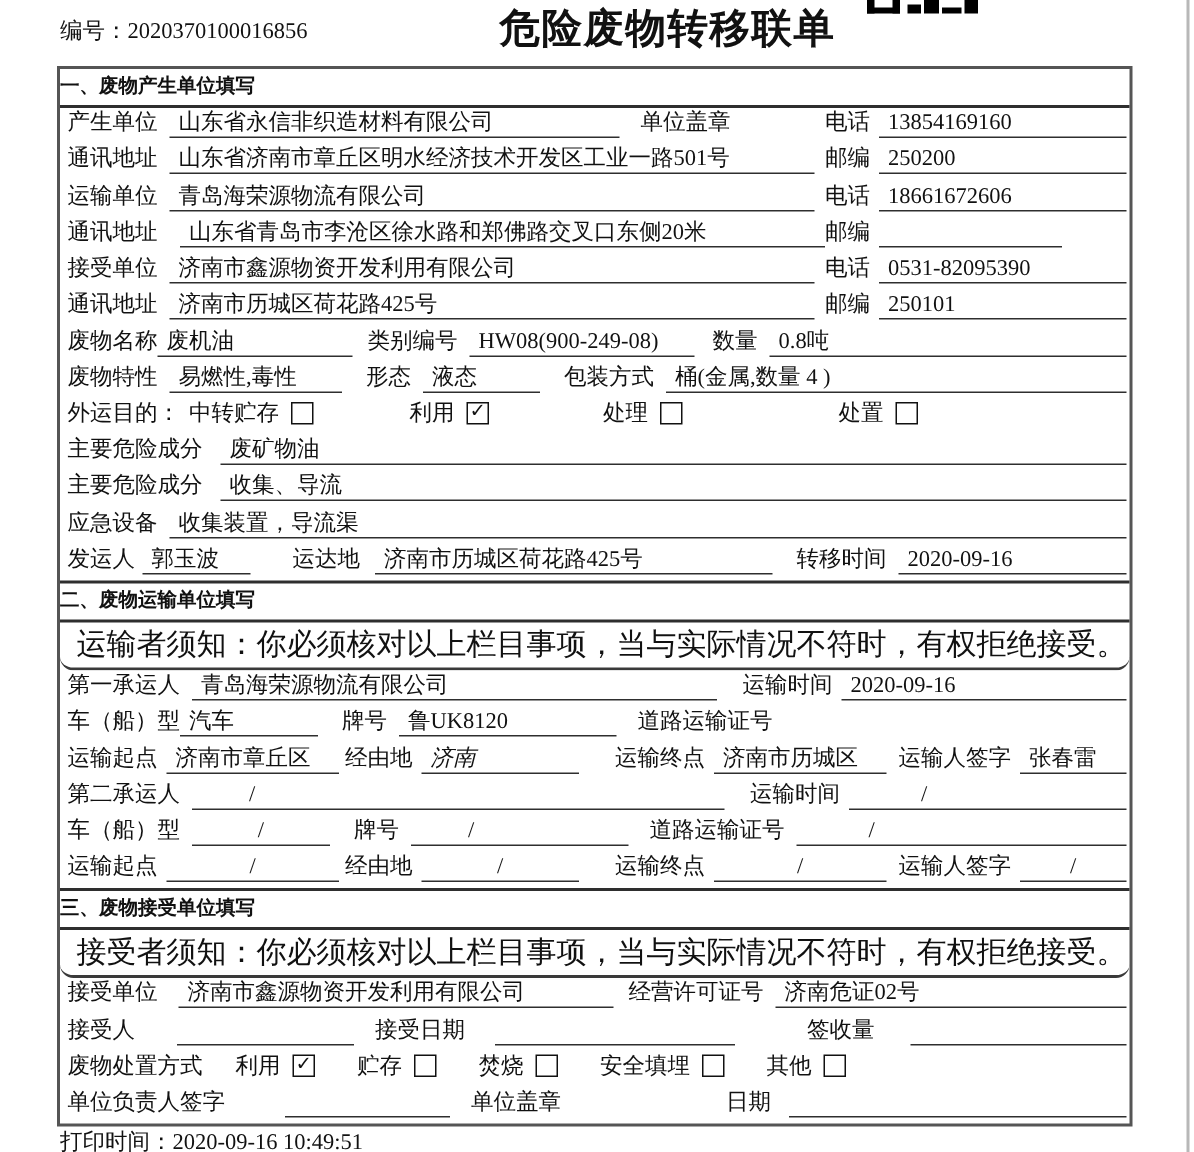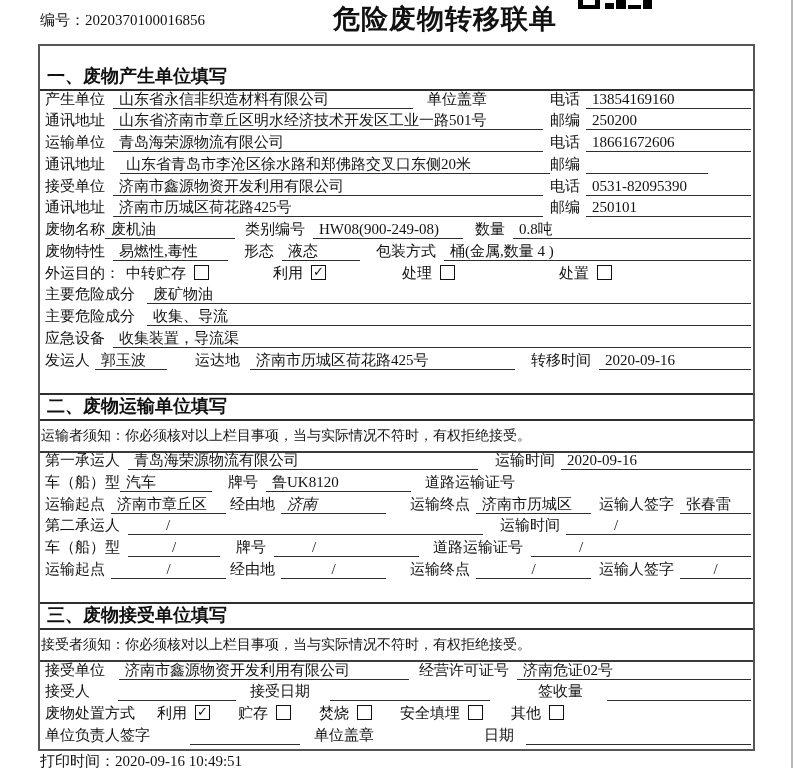--- a/index.html
+++ b/index.html
@@ -13,26 +13,26 @@
   .qr div{position:absolute;background:#000;}
   .qr .q1{left:0;top:0;width:22px;height:9px;background:transparent;
           border-left:5px solid #000;border-right:5px solid #000;border-bottom:4px solid #000;box-sizing:border-box;}
   .qr .q2{left:27px;top:3px;width:9px;height:6px;}
   .qr .q3{left:38px;top:0;width:10px;height:9px;}
   .qr .q4{left:50px;top:5px;width:13px;height:4px;}
   .qr .q5{left:65px;top:0;width:9px;height:9px;}
   .page-edge{position:absolute;left:791px;top:0;width:2px;height:768px;background:#b8b8b8;}
   .box{position:absolute;left:38px;top:44px;width:717px;height:707px;border:2px solid #555;
        box-sizing:border-box;display:flex;flex-direction:column;}
-  .sec-title{flex:none;height:24px;line-height:22px;font-weight:bold;font-size:18px;
-             font-family:"Liberation Sans","DejaVu Sans",sans-serif;padding-left:7px;
-             border-bottom:2px solid #2e2e2e;margin-top:19px;}
+  .sec-title{flex:none;height:24px;line-height:22px;font-weight:bold;font-size:13px;
+             font-family:"Liberation Sans","DejaVu Sans",sans-serif;
+             border-bottom:2px solid #2e2e2e;}
   .sec-title.mid{border-top:2px solid #2e2e2e;}
-  .notice{flex:none;height:30px;line-height:30px;font-size:14px;padding-left:1px;
-          border-bottom:2px solid #3a3a3a;white-space:nowrap;}
+  .notice{flex:none;height:30px;line-height:30px;font-size:20px;padding-left:11px;
+          border-bottom:2px solid #3a3a3a;white-space:nowrap;border-radius:9px;}
   .row{flex:1 1 0;display:flex;align-items:flex-end;padding:0 2px 4px 5px;font-size:15px;min-height:0;}
   .lbl{flex:none;white-space:nowrap;line-height:19px;}
   .u{flex:none;border-bottom:1.6px solid #2e2e2e;height:20px;line-height:20px;white-space:nowrap;
      padding-left:6px;box-sizing:border-box;overflow:visible;}
   .fill{flex:1 1 auto;}
   .mla{margin-left:auto;}
   .uwrap{flex:none;height:20px;display:flex;align-items:flex-end;}
   .cb{flex:none;width:13px;height:13px;border:1.6px solid #111;margin-left:8px;margin-bottom:3px;
       font-size:13px;line-height:11px;text-align:center;font-family:"DejaVu Sans",sans-serif;box-sizing:content-box;}
   .slash-c{text-align:center;padding-left:0;}

